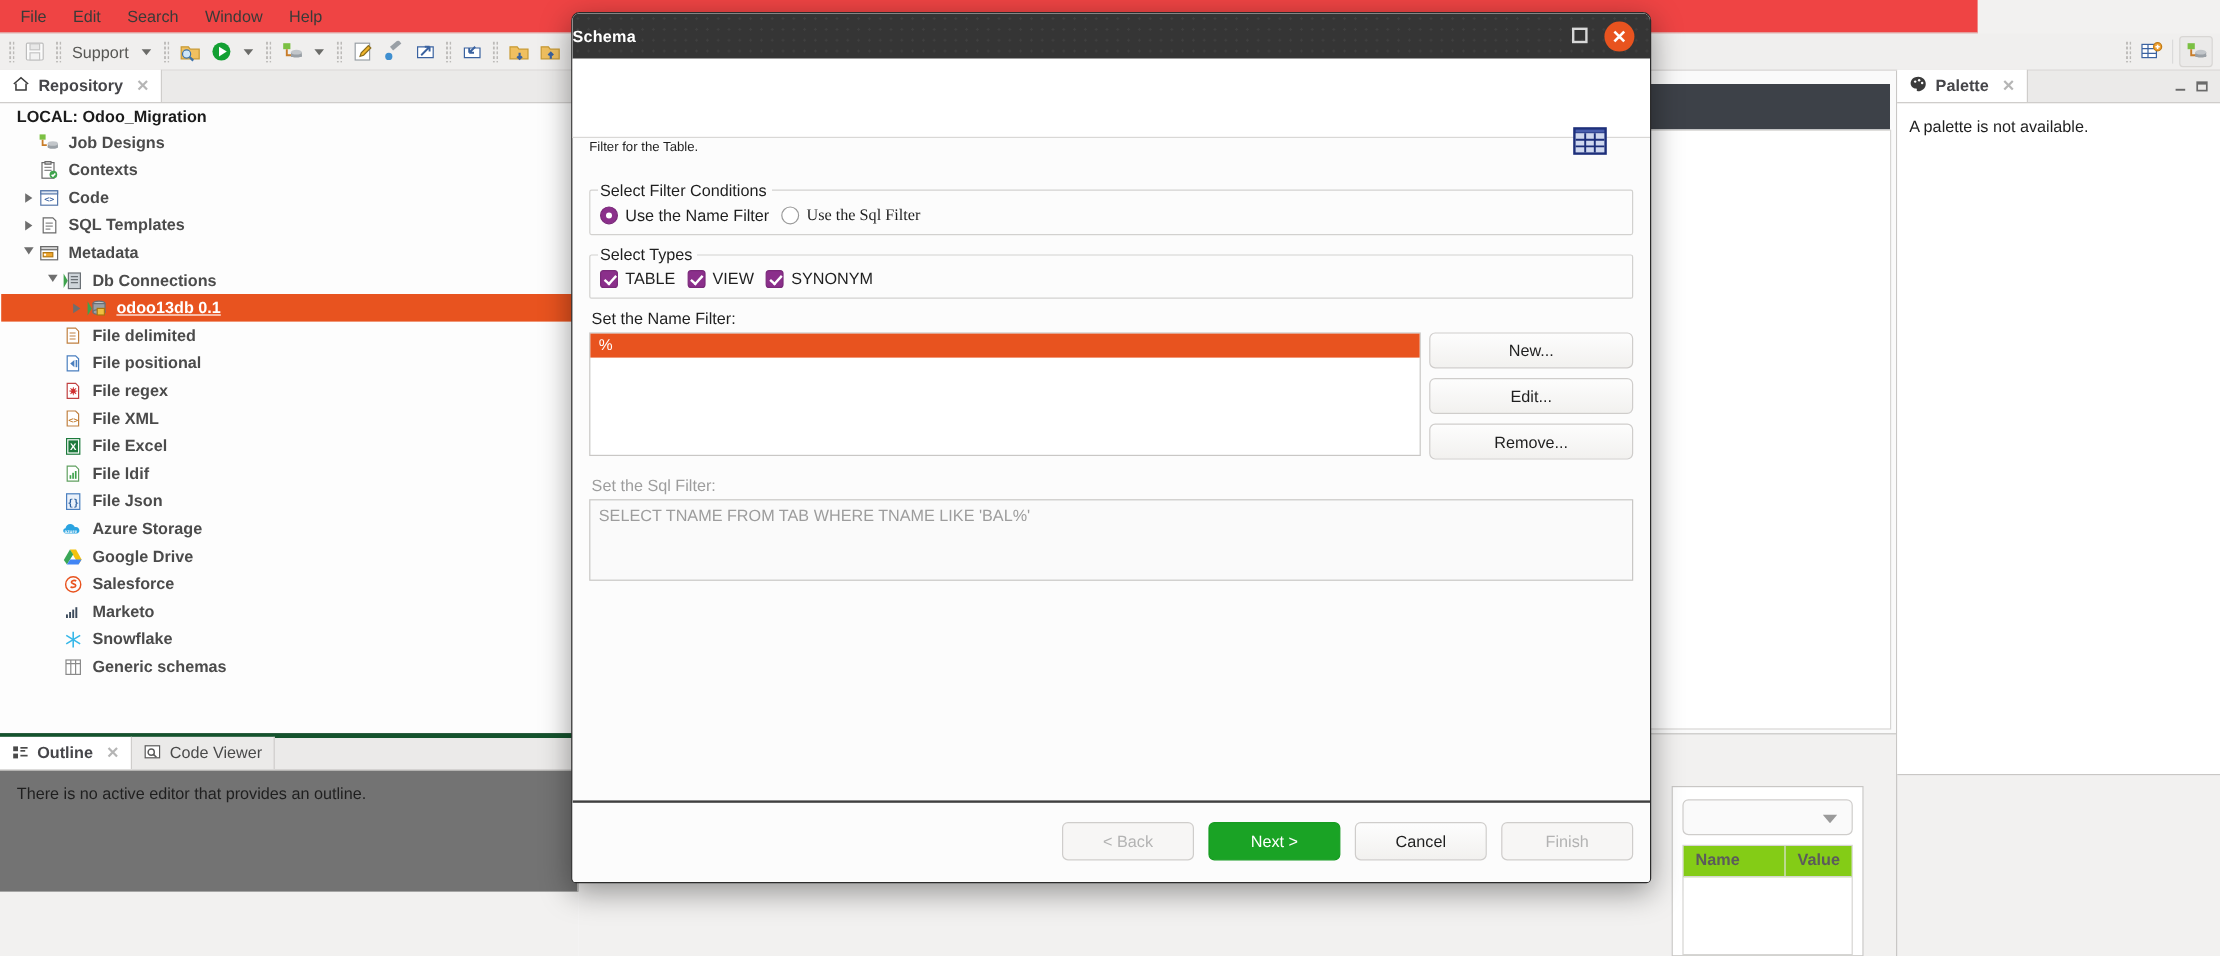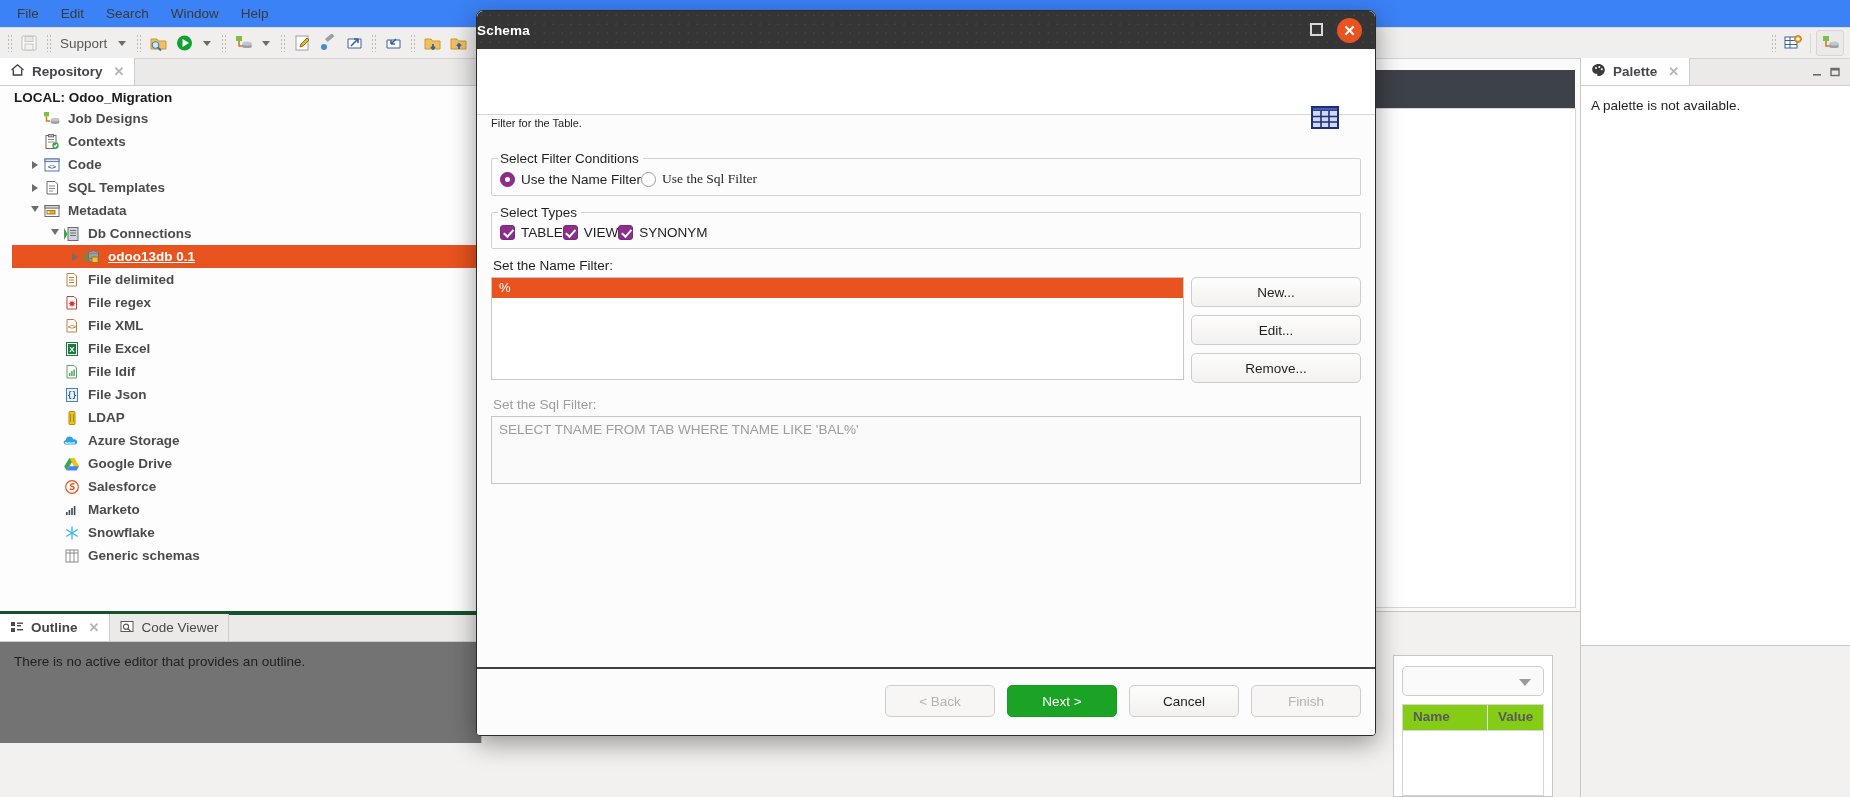--- a/index.html
+++ b/index.html
@@ -10,22 +10,22 @@
     background: #f2f1f0;
     font-family: "Liberation Sans", sans-serif;
     font-size: 13px;
     color: #2e3436;
     -webkit-font-smoothing: antialiased;
   }
   #root { position: relative; width: 1850px; height: 797px; }
 
   
   .menubar {
-    position: absolute; left: 0; top: 0; width: 1850px; height: 28px;
-    background: #3b82f6; border-bottom: 1px solid #dcdbda;
+    position: absolute; left: 0; top: 0; width: 1648px; height: 28px;
+    background: #ef4444; border-bottom: 1px solid #dcdbda;
     display: flex; align-items: center; padding-left: 6px;
   }
   .menubar .mi {
     padding: 3px 11px; font-size: 13.5px; color: #3a3a38; cursor: default;
   }
 
   
   .toolbar {
     position: absolute; left: 0; top: 28px; width: 1850px; height: 31px;
     background: #f0efee; border-bottom: 1px solid #d4d2d0;
@@ -49,21 +49,21 @@
   .tabstrip { height: 27px; background: #ebeae9; border-bottom: 1px solid #cfcdcb;
     display: flex; align-items: flex-end; }
   .tab {
     display: flex; align-items: center; gap: 7px; height: 27px; padding: 0 10px;
     background: #ffffff; border-right: 1px solid #cfcdcb; font-size: 13.5px;
     color: #46464a; font-weight: 600;
   }
   .tab.inactive { background: #ebeae9; font-weight: 400; color: #4a4a4a; }
   .tab .x { color: #b5b5b5; font-size: 13px; margin-left: 4px; }
   .repo-root { padding: 4px 0 2px 14px; font-size: 13.5px; color: #1b1b1b; font-weight: 600; }
-  .tree { padding-left: 12px; }
+  .tree { padding-left: 1px; }
   .trow {
     display: flex; align-items: center; height: 23px; padding-left: 16px;
     font-size: 13.5px; color: #4b4b4b; font-weight: 700; white-space: nowrap;
   }
   .trow.sel { background: #e8531f; color: #ffffff; }
   .twist { width: 14px; height: 14px; display:inline-flex; align-items:center; justify-content:center; flex: 0 0 14px; }
   .twist i { width:0;height:0;border-top:4px solid transparent;border-bottom:4px solid transparent;border-left:6px solid #6e6e6e; display:block; }
   .twist.open i { border-left:4px solid transparent;border-right:4px solid transparent;border-top:6px solid #6e6e6e; }
   .ticon { width: 20px; height: 17px; margin-right: 6px; flex: 0 0 20px;
     display:inline-flex; align-items:center; justify-content:center; }
@@ -121,21 +121,21 @@
   .dlg-close { position:absolute; right: 13px; top: 7px; width: 25px; height: 25px;
     border-radius: 50%; background: #e8531f; display:flex; align-items:center; justify-content:center;
     color: #ffffff; font-size: 15px; font-weight: 700; }
   .dlg-head { height: 66px; background:#ffffff; border-bottom: 1px solid #d9d8d6; position: relative; }
   .dlg-head .lead { position:absolute; left: 14px; top: 68px; font-size: 11px; color:#1f1f1f; }
   .dlg-head .tbl-icon { position:absolute; right: 35px; top: 56px; }
   .dlg-body { padding: 12px 14px 0 14px; position:relative; }
 
   fieldset.grp { border: 1px solid #d2d1cf; border-radius: 2px; margin: 0 0 9px 0; padding: 5px 8px 8px 8px; }
   fieldset.grp > legend { font-size: 13.5px; color: #1f1f1f; padding: 0 4px 0 2px; margin-left: -2px; }
-  .row { display:flex; align-items:center; }
+  .row { display:flex; align-items:center; gap: 10px; }
 
   .radio { width: 15px; height: 15px; border-radius: 50%; border: 1px solid #9b9b9b;
            background:#fff; display:inline-flex; align-items:center; justify-content:center; flex:0 0 15px;}
   .radio.on { background:#8b2f8b; border-color:#7a2a7a; }
   .radio.on::after { content:""; width:5px;height:5px;border-radius:50%;background:#fff; }
   .cbx { width: 15px; height: 15px; border-radius: 3px; border: 1px solid #9b9b9b; background:#fff;
          display:inline-flex; align-items:center; justify-content:center; flex:0 0 15px; }
   .cbx.on { background:#8b2f8b; border-color:#7a2a7a; }
   .cbx.on::after { content:""; display:block; width:4px;height:8px;border:solid #fff;
     border-width:0 2px 2px 0; transform: rotate(42deg) translate(0px,-1px); }
@@ -410,20 +410,31 @@
               <line x1="6" y1="8" x2="11" y2="8" stroke="#c08040"></line>
               <line x1="6" y1="10.5" x2="11" y2="10.5" stroke="#c08040"></line>
             </svg>
           </span>
           <span>File delimited</span>
         </div>
         <div class="trow" style="padding-left: 36px;">
           <span class="twist none"></span>
           <span class="ticon">
             <svg width="18" height="16" viewBox="0 0 18 16">
+              <path d="M4 1.5h7l2.5 2.5v10H4z" fill="#fff" stroke="#4a7fbf"></path>
+              <polygon points="10,5 10,11 6.5,8" fill="#4a7fbf"></polygon>
+              <rect x="11" y="5" width="1.4" height="6" fill="#4a7fbf"></rect>
+            </svg>
+          </span>
+          <span>File positional</span>
+        </div>
+        <div class="trow" style="padding-left: 36px;">
+          <span class="twist none"></span>
+          <span class="ticon">
+            <svg width="18" height="16" viewBox="0 0 18 16">
               <path d="M4 1.5h7l2.5 2.5v10H4z" fill="#fff" stroke="#c04040"></path>
               <text x="9" y="11.5" font-size="9" text-anchor="middle" fill="#d03030">✷</text>
             </svg>
           </span>
           <span>File regex</span>
         </div>
         <div class="trow" style="padding-left: 36px;">
           <span class="twist none"></span>
           <span class="ticon">
             <svg width="18" height="16" viewBox="0 0 18 16">
@@ -458,31 +469,20 @@
         </div>
         <div class="trow" style="padding-left: 36px;">
           <span class="twist none"></span>
           <span class="ticon">
             <svg width="18" height="16" viewBox="0 0 18 16">
               <rect x="3.5" y="1.5" width="11" height="13" fill="#eaf1fa" stroke="#4a7fbf"></rect>
               <text x="9" y="11.3" font-size="8" text-anchor="middle" fill="#2a5f9f" font-family="monospace">{}</text>
             </svg>
           </span>
           <span>File Json</span>
-        </div>
-        <div class="trow" style="padding-left: 36px;">
-          <span class="twist none"></span>
-          <span class="ticon">
-            <svg width="18" height="16" viewBox="0 0 18 16">
-              <rect x="6" y="1.5" width="6" height="13" rx="1" fill="#f5c518" stroke="#b08a0a"></rect>
-              <line x1="7.6" y1="4" x2="7.6" y2="12" stroke="#b08a0a"></line>
-              <line x1="10.4" y1="4" x2="10.4" y2="12" stroke="#b08a0a"></line>
-            </svg>
-          </span>
-          <span>LDAP</span>
         </div>
         <div class="trow" style="padding-left: 36px;">
           <span class="twist none"></span>
           <span class="ticon">
             <svg width="18" height="16" viewBox="0 0 18 16">
               <path d="M3 11.5c-1.4 0-2.3-1-2.3-2.2 0-1.1.8-2 1.9-2.1.2-2 1.9-3.6 4-3.6 1.8 0 3.3 1.2 3.8 2.8.3-.1.6-.2.9-.2 1.6 0 2.9 1.3 2.9 2.9 0 1.4-1 2.4-2.4 2.4z" fill="#2aa3e0"></path>
               <text x="7" y="11" font-size="4" fill="#fff" text-anchor="middle">azure</text>
             </svg>
           </span>
           <span>Azure Storage</span>

